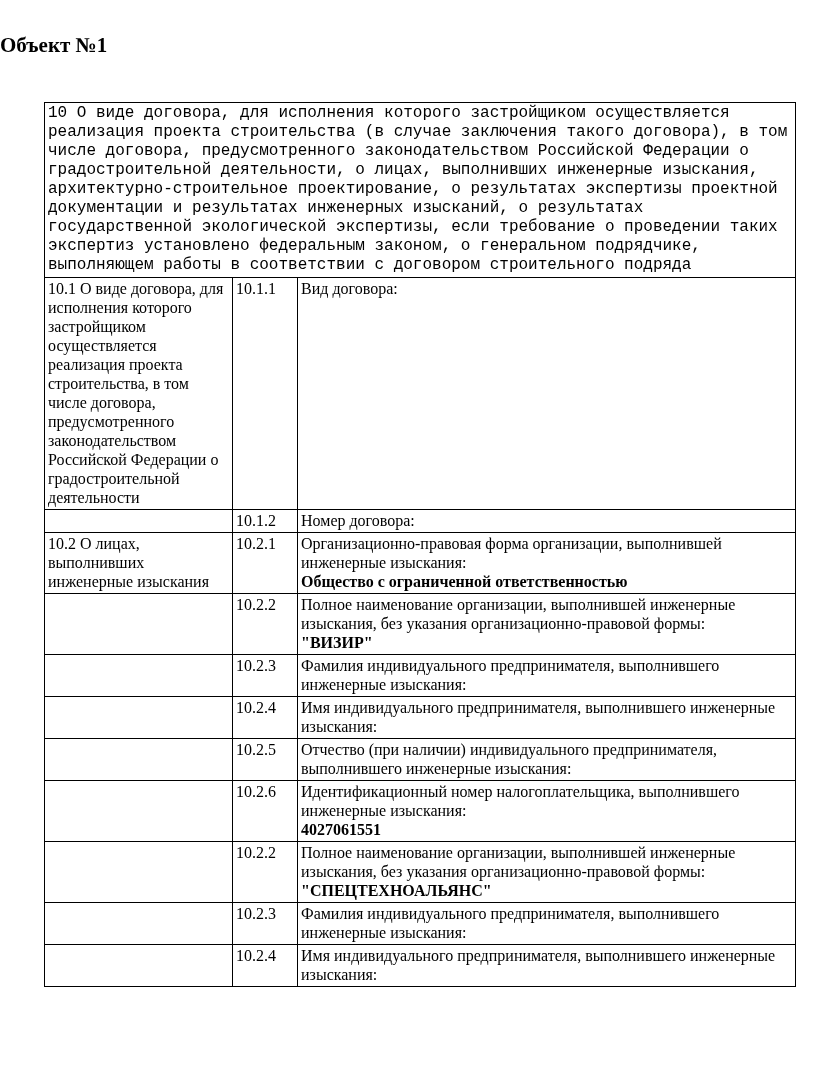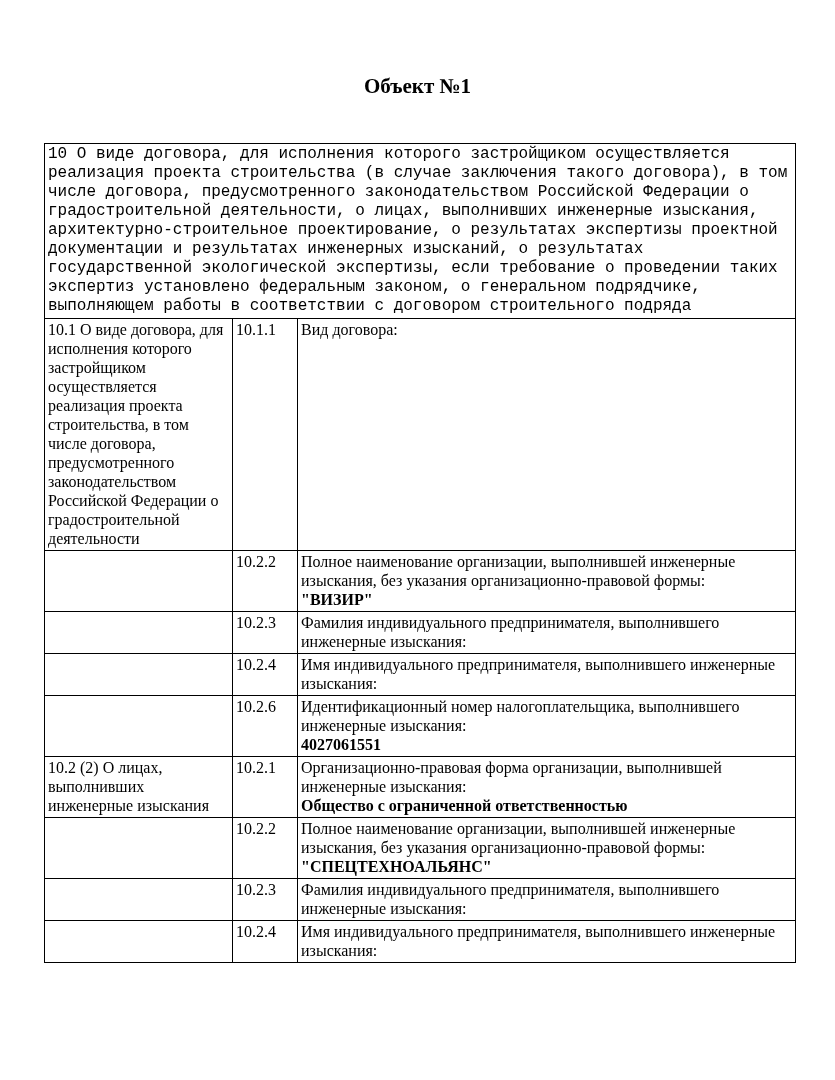--- a/index.html
+++ b/index.html
@@ -11,22 +11,21 @@
   }
   .page {
     position: relative;
     width: 835px;
     height: 1080px;
     background: #ffffff;
     overflow: hidden;
   }
   .page-title {
     margin: 0;
-    padding-top: 74px;
-    text-align: center;
+    padding-top: 33px;
     font-size: 21px;
     font-weight: bold;
     line-height: 24px;
   }
   table.doc-table {
     border-collapse: collapse;
     table-layout: fixed;
     width: 751px;
     margin: 45px 0 0 44px;
     font-size: 16px;
@@ -76,23 +75,39 @@
 
       <tr>
         <td class="c-section">10.1 О виде договора, для исполнения которого застройщиком осуществляется реализация проекта строительства, в том числе договора, предусмотренного законодательством Российской Федерации о градостроительной деятельности</td>
         <td class="c-num">10.1.1</td>
         <td class="c-content">
           <div class="field-label">Вид договора:</div>
           <div class="field-value"></div>
         </td>
       </tr>
 
+      <tr>
+        <td class="c-section"></td>
+        <td class="c-num">10.1.2</td>
+        <td class="c-content">
+          <div class="field-label">Номер договора:</div>
+          <div class="field-value"></div>
+        </td>
+      </tr>
 
 
 
+      <tr>
+        <td class="c-section">10.2 О лицах, выполнивших инженерные изыскания</td>
+        <td class="c-num">10.2.1</td>
+        <td class="c-content">
+          <div class="field-label">Организационно-правовая форма организации, выполнившей инженерные изыскания:</div>
+          <div class="field-value">Общество с ограниченной ответственностью</div>
+        </td>
+      </tr>
 
       <tr>
         <td class="c-section"></td>
         <td class="c-num">10.2.2</td>
         <td class="c-content">
           <div class="field-label">Полное наименование организации, выполнившей инженерные изыскания, без указания организационно-правовой формы:</div>
           <div class="field-value">"ВИЗИР"</div>
         </td>
       </tr>
 
@@ -107,38 +122,38 @@
 
       <tr>
         <td class="c-section"></td>
         <td class="c-num">10.2.4</td>
         <td class="c-content">
           <div class="field-label">Имя индивидуального предпринимателя, выполнившего инженерные изыскания:</div>
           <div class="field-value"></div>
         </td>
       </tr>
 
+      <tr>
+        <td class="c-section"></td>
+        <td class="c-num">10.2.5</td>
+        <td class="c-content">
+          <div class="field-label">Отчество (при наличии) индивидуального предпринимателя, выполнившего инженерные изыскания:</div>
+          <div class="field-value"></div>
+        </td>
+      </tr>
 
       <tr>
         <td class="c-section"></td>
         <td class="c-num">10.2.6</td>
         <td class="c-content">
           <div class="field-label">Идентификационный номер налогоплательщика, выполнившего инженерные изыскания:</div>
           <div class="field-value">4027061551</div>
         </td>
       </tr>
 
-      <tr>
-        <td class="c-section">10.2 (2) О лицах, выполнивших инженерные изыскания</td>
-        <td class="c-num">10.2.1</td>
-        <td class="c-content">
-          <div class="field-label">Организационно-правовая форма организации, выполнившей инженерные изыскания:</div>
-          <div class="field-value">Общество с ограниченной ответственностью</div>
-        </td>
-      </tr>
 
       <tr>
         <td class="c-section"></td>
         <td class="c-num">10.2.2</td>
         <td class="c-content">
           <div class="field-label">Полное наименование организации, выполнившей инженерные изыскания, без указания организационно-правовой формы:</div>
           <div class="field-value">"СПЕЦТЕХНОАЛЬЯНС"</div>
         </td>
       </tr>
 

